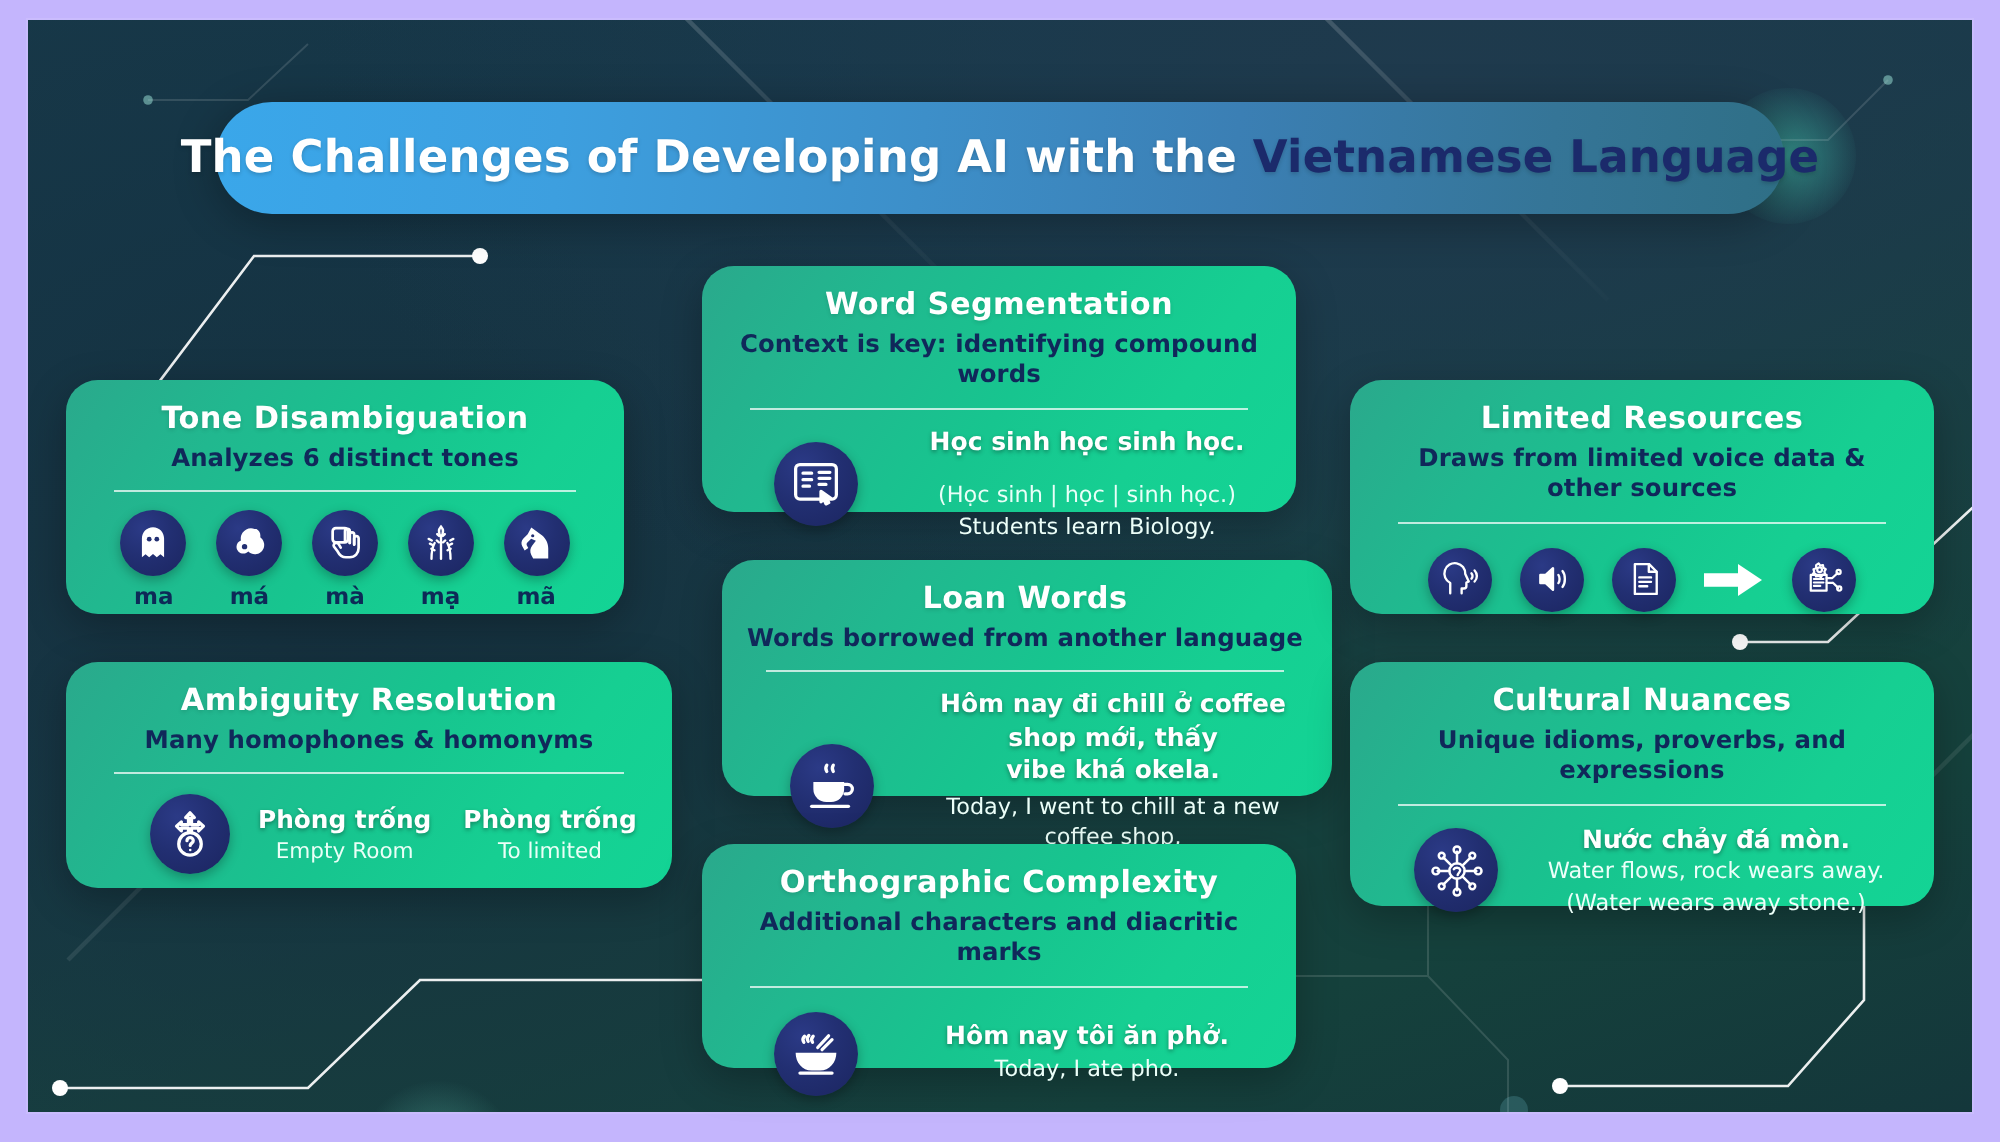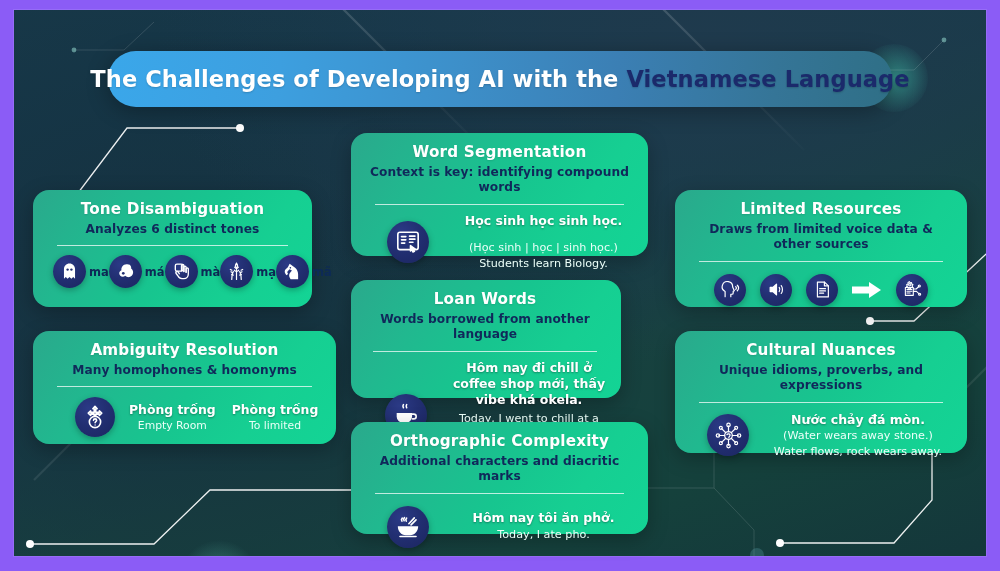--- a/index.html
+++ b/index.html
@@ -6,21 +6,21 @@
   html, body {
     width: 1000px; height: 571px;
     background: #ffffff;
     font-family: "DejaVu Sans", sans-serif;
     overflow: hidden;
   }
 
   #stage {
     position: relative;
     width: 1000px; height: 571px;
-    background: #8b5cf6;
+    background: #c4b5fd;
   }
 
   
   #bg {
     position: absolute;
     left: 14px; top: 10px;
     width: 972px; height: 546px;
     overflow: hidden;
     background:
       radial-gradient(900px 520px at 72% 6%, #1f3a4d 0%, rgba(31,58,77,0) 62%),
@@ -78,36 +78,36 @@
     border-radius: 50%;
     display: flex; align-items: center; justify-content: center;
     flex: 0 0 auto;
     box-shadow: 0 2px 6px rgba(0,0,0,.28);
   }
   .ico svg { display: block; }
 
   
   #card-tone { left: 33px; top: 190px; width: 279px; height: 117px; }
   .tones { display: flex; justify-content: space-around; align-items: flex-start; margin-top: 9px; padding: 0 6px; }
-  .tone { display: flex; flex-direction: row; align-items: center; gap: 3px; }
+  .tone { display: flex; flex-direction: column; align-items: center; gap: 3px; }
   .tone .ico { width: 33px; height: 33px; }
   .tone .lbl { font-size: 11.5px; color: #0d2a57; font-weight: bold; }
 
   
   #card-ambiguity { left: 33px; top: 331px; width: 303px; height: 113px; }
   .amb-row { display: flex; align-items: center; gap: 14px; margin-top: 10px; padding-left: 28px; }
   .amb-row .ico { width: 40px; height: 40px; }
   .amb-pairs { display: flex; gap: 16px; align-items: flex-end; }
   .amb-pair { text-align: center; }
   .amb-pair .vi { font-size: 12.4px; font-weight: bold; color: #ffffff; text-shadow: 0 1px 2px rgba(0,0,0,.35); }
   .amb-pair .en { font-size: 10.8px; color: #eafff7; margin-top: 2px; }
 
   
   #card-wordseg { left: 351px; top: 133px; width: 297px; height: 123px; }
-  #card-loan     { left: 351px; top: 280px; width: 270px; height: 118px; padding-left: 12px; }
+  #card-loan     { left: 361px; top: 280px; width: 305px; height: 118px; padding-left: 12px; }
   #card-ortho    { left: 351px; top: 422px; width: 297px; height: 112px; }
 
   .ex-row { display: flex; align-items: center; gap: 24px; margin-top: 8px; padding-left: 22px; }
   .ex-row .ico { width: 42px; height: 42px; }
   .ex-text { flex: 1; text-align: center; }
   .ex-vi {
     font-size: 12.5px; font-weight: bold; color: #ffffff;
     line-height: 1.3; text-shadow: 0 1px 2px rgba(0,0,0,.35);
   }
   .ex-sub { font-size: 11.2px; color: #e9fff8; line-height: 1.32; margin-top: 12px; }
@@ -442,19 +442,19 @@
             <circle cx="21.4" cy="12" r="1.5"></circle>
           <circle cx="5.2" cy="5.2" r="1.3"></circle>
             <circle cx="18.8" cy="5.2" r="1.3"></circle>
           <circle cx="5.2" cy="18.8" r="1.3"></circle>
             <circle cx="18.8" cy="18.8" r="1.3"></circle>
           <path d="M10.6 11.2c.5-.9 2.4-.9 2.8.2.4 1-1.1 1.5-1.1 2.4"></path>
         </svg>
       </span>
       <div class="ex-text">
         <div class="ex-vi">Nước chảy đá mòn.</div>
+        <div class="ex-en">Water flows, rock wears away.</div>
         <div class="ex-en">(Water wears away stone.)</div>
-        <div class="ex-en">Water flows, rock wears away.</div>
       </div>
     </div>
   </div>
 
 </div>
 
 </body></html>

